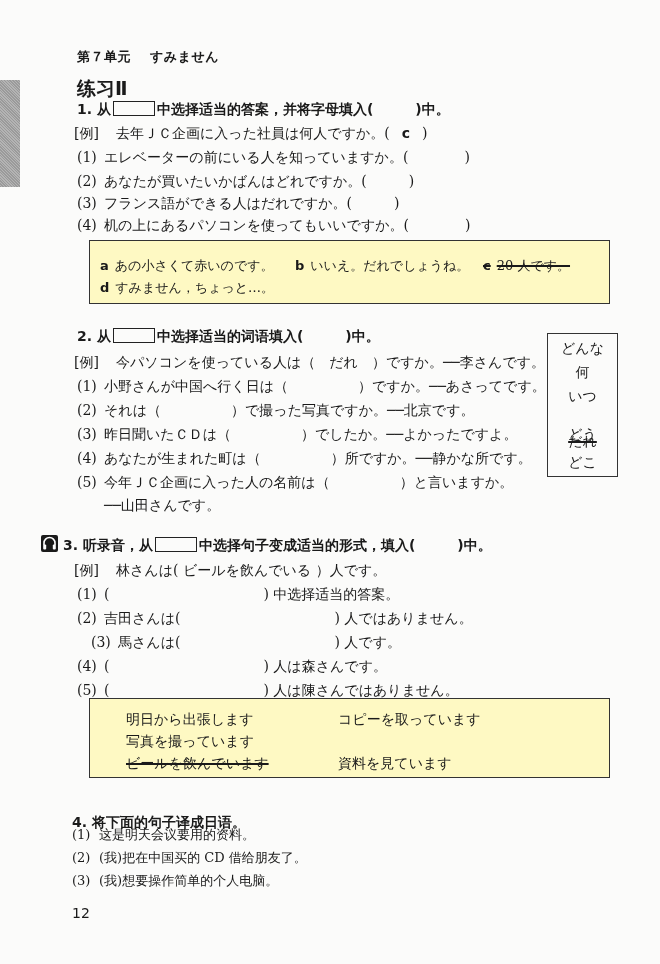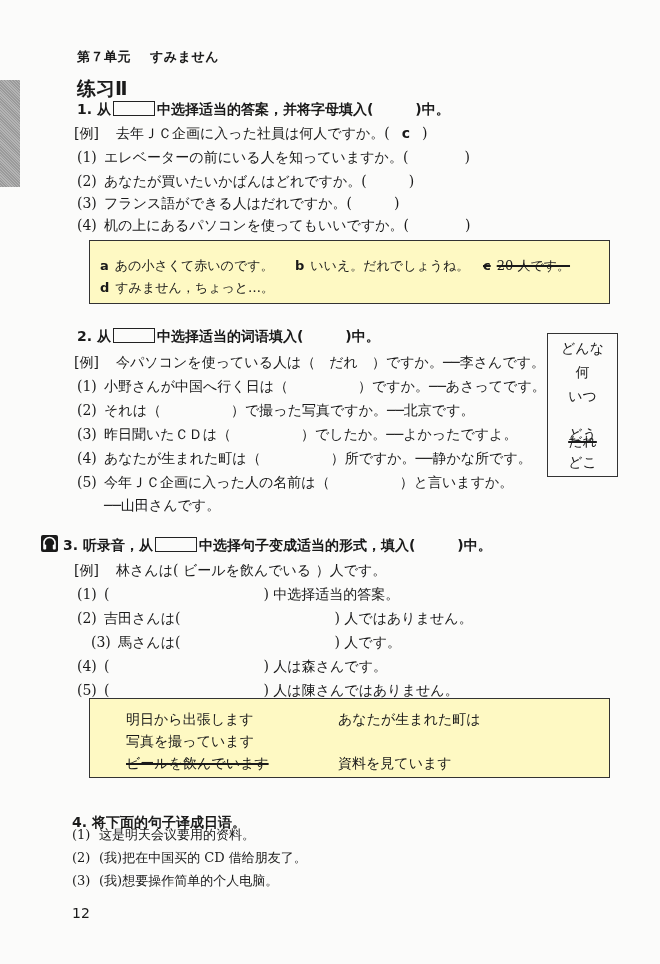--- a/index.html
+++ b/index.html
@@ -122,21 +122,21 @@
 </div>
 <div class="line" style="left:74px; top:561px;"><span class="ex">[例]</span><span>林さんは(  ビールを飲んでいる  ）人です。</span></div>
 <div class="line" style="left:77px; top:585px;"><span class="num">(1)</span><span>(　　　　　　　　　　　) 中选择适当的答案。</span></div>
 <div class="line" style="left:77px; top:609px;"><span class="num">(2)</span><span>吉田さんは(　　　　　　　　　　　) 人ではありません。</span></div>
 <div class="line" style="left:77px; top:633px;margin-left:14px;"><span class="num">(3)</span><span>馬さんは(　　　　　　　　　　　) 人です。</span></div>
 <div class="line" style="left:77px; top:657px;"><span class="num">(4)</span><span>(　　　　　　　　　　　) 人は森さんです。</span></div>
 <div class="line" style="left:77px; top:681px;"><span class="num">(5)</span><span>(　　　　　　　　　　　) 人は陳さんではありません。</span></div>
 
 <div class="box" style="left:89px; top:698px; width:519px; height:78px;">
   <div class="opt" style="left:36px; top:12px; font-size:14px;">明日から出張します</div>
-  <div class="opt" style="left:248px; top:12px; font-size:14px;">あなたが生まれた町は</div>
+  <div class="opt" style="left:248px; top:12px; font-size:14px;">コピーを取っています</div>
   <div class="opt" style="left:36px; top:34px; font-size:14px;">写真を撮っています</div>
   <div class="opt strike" style="left:36px; top:56px; font-size:14px;">ビールを飲んでいます</div>
   <div class="opt" style="left:248px; top:56px; font-size:14px;">資料を見ています</div>
 </div>
 
 <div class="sec-title" style="left:72px; top:802px;margin-top:12px;">4.  将下面的句子译成日语。</div>
 <div class="line" style="left:72px; top:826px; font-size:13px;"><span class="num">(1)</span><span>这是明天会议要用的资料。</span></div>
 <div class="line" style="left:72px; top:849px; font-size:13px;"><span class="num">(2)</span><span>(我)把在中国买的 CD 借给朋友了。</span></div>
 <div class="line" style="left:72px; top:872px; font-size:13px;"><span class="num">(3)</span><span>(我)想要操作简单的个人电脑。</span></div>
 

